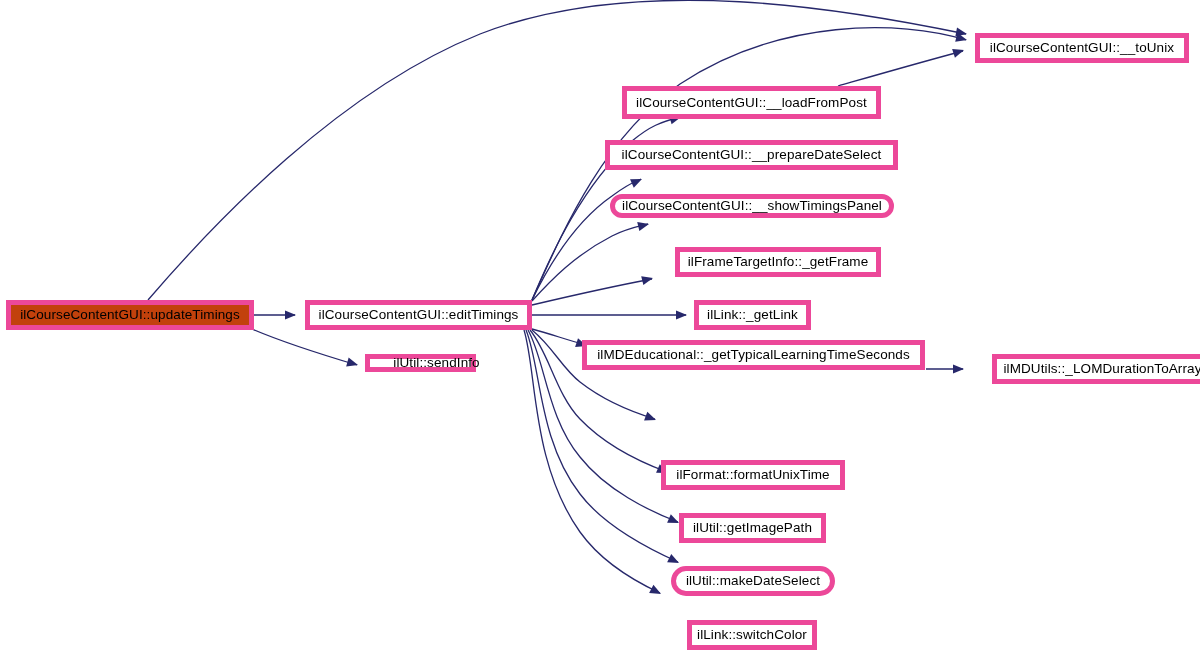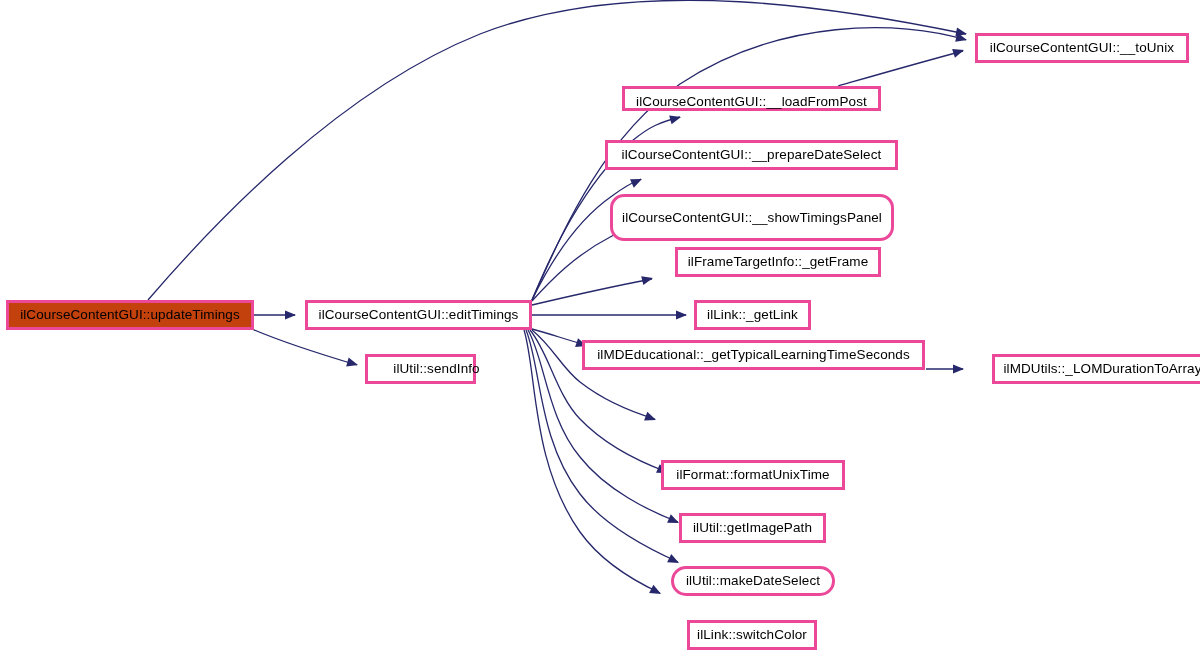--- a/index.html
+++ b/index.html
@@ -19,21 +19,21 @@
     position: absolute;
     left: 0;
     top: 0;
     width: 1200px;
     height: 655px;
     pointer-events: none;
   }
   .node {
     position: absolute;
     box-sizing: border-box;
-    border: 3px solid #ec4899;
+    border: 5px solid #ec4899;
     background: #ffffff;
     color: #000000;
     display: flex;
     align-items: center;
     justify-content: center;
     white-space: nowrap;
     font-size: 13.5px;
     line-height: 1;
     letter-spacing: 0.1px;
   }
@@ -84,33 +84,33 @@
       <polygon points="964,50 954.9205713672761,57.728128861715135 952.1219977806927,48.96411232359304" fill="#27286b"></polygon>
       <path d="M926,369 L963,369" fill="none" stroke="#27286b" stroke-width="1.3"></path>
       <polygon points="964,369 953,373.6 953,364.4" fill="#27286b"></polygon>
     </svg>
 <div class="node highlight" style="left: 6px; top: 300px; width: 248px; height: 30px;">
       <span class="node-label">ilCourseContentGUI::updateTimings</span>
     </div>
     <div class="node" style="left: 305px; top: 300px; width: 227px; height: 30px;">
       <span class="node-label">ilCourseContentGUI::editTimings</span>
     </div>
-    <div class="node" style="left: 365px; top: 354px; width: 111px; height: 30px; padding-left: 32px;">
+    <div class="node" style="left: 365px; top: 354px; width: 111px; height: 18px; padding-left: 32px;">
       <span class="node-label">ilUtil::sendInfo</span>
     </div>
     <div class="node" style="left: 975px; top: 33px; width: 214px; height: 30px;">
       <span class="node-label">ilCourseContentGUI::__toUnix</span>
     </div>
-    <div class="node" style="left: 622px; top: 86px; width: 259px; height: 25px; align-items: flex-end;">
+    <div class="node" style="left: 622px; top: 86px; width: 259px; height: 33px;">
       <span class="node-label">ilCourseContentGUI::__loadFromPost</span>
     </div>
     <div class="node" style="left: 605px; top: 140px; width: 293px; height: 30px;">
       <span class="node-label">ilCourseContentGUI::__prepareDateSelect</span>
     </div>
-    <div class="node" style="left: 610px; top: 194px; width: 284px; height: 47px; border-radius: 14px;">
+    <div class="node" style="left: 610px; top: 194px; width: 284px; height: 24px; border-radius: 14px;">
       <span class="node-label">ilCourseContentGUI::__showTimingsPanel</span>
     </div>
     <div class="node" style="left: 675px; top: 247px; width: 206px; height: 30px;">
       <span class="node-label">ilFrameTargetInfo::_getFrame</span>
     </div>
     <div class="node" style="left: 694px; top: 300px; width: 117px; height: 30px;">
       <span class="node-label">ilLink::_getLink</span>
     </div>
     <div class="node" style="left: 582px; top: 340px; width: 343px; height: 30px;">
       <span class="node-label">ilMDEducational::_getTypicalLearningTimeSeconds</span>

